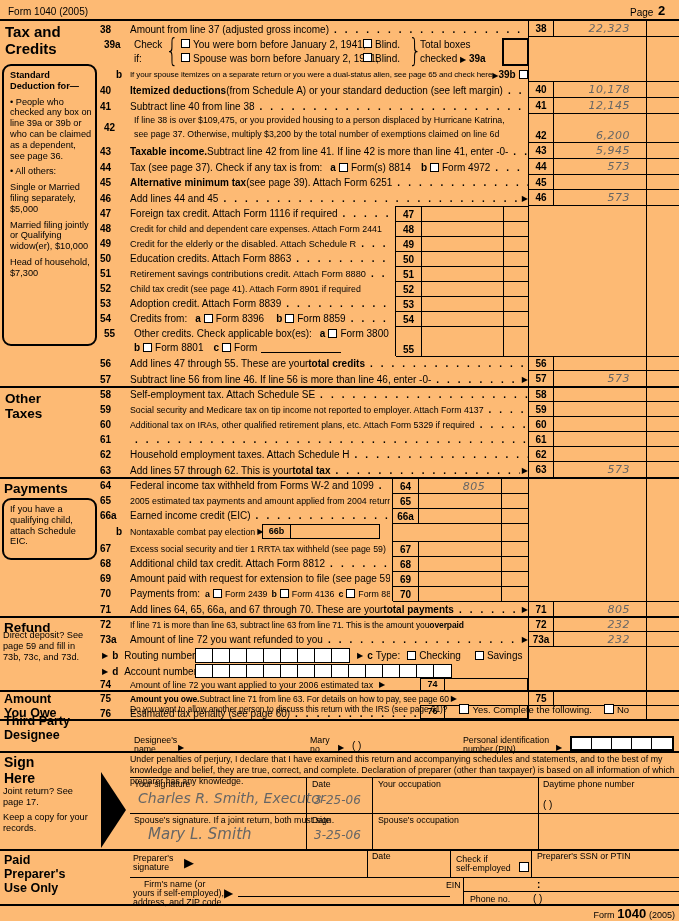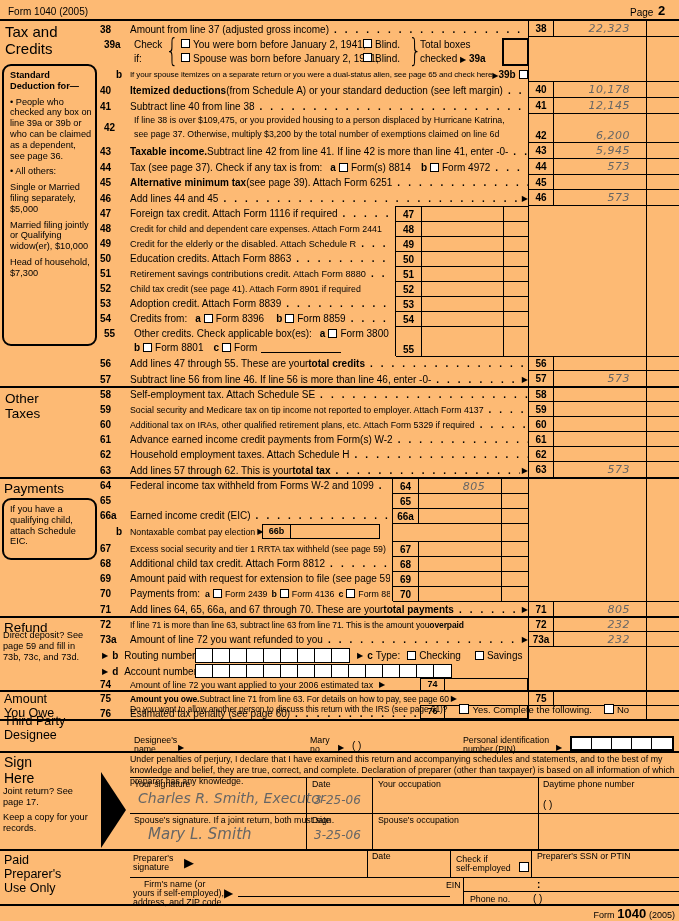--- a/index.html
+++ b/index.html
@@ -28,21 +28,21 @@
 .orow{position:absolute;left:0;width:150px;display:flex;align-items:center;border-bottom:1.2px solid #000}
 .orow.bot{align-items:flex-end}
 .on{width:25px;flex:none;align-self:stretch;display:flex;align-items:center;justify-content:center;font-weight:bold;border-right:1px solid #000}
 .bot .on{align-items:flex-end;padding-bottom:1px}
 .ov{width:91px;text-align:right;padding-right:15px;font-size:11px;letter-spacing:.5px}
 .icol{position:absolute;border-left:1.2px solid #000;border-top:1.2px solid #000}
 .irow{position:absolute;left:0;display:flex;border-bottom:1px solid #000}
 .in{width:26px;flex:none;display:flex;align-items:center;justify-content:center;font-weight:bold;border-right:1px solid #000}
 .ibot .in{align-items:flex-end;padding-bottom:1px}
 .iv{flex:1;display:flex;align-items:center;justify-content:center;font-size:11px;letter-spacing:.5px}
-.sec{position:absolute;font-weight:normal;line-height:1.12}
+.sec{position:absolute;font-weight:bold;line-height:1.12}
 .note{position:absolute;font-size:9.2px;line-height:10.8px}
 .rbox{position:absolute;border:2px solid #000;border-radius:9px;font-size:9.2px;line-height:10.8px;padding:4px 2px 0 6px}
 .rbox p{margin-bottom:5px}
 .boxes{position:absolute;display:flex;border:1.8px solid #000;background:#fff}
 .boxes span{display:block;border-right:1px solid #000}
 .boxes span:last-child{border-right:none}
 .bigarr{position:absolute;width:0;height:0;border-top:38px solid transparent;border-bottom:38px solid transparent;border-left:25px solid #000}
 .brace{position:absolute;font-size:32px;font-weight:100;font-family:"DejaVu Sans",sans-serif;transform:scaleX(.65);line-height:30px}
 .lbl{position:absolute;font-size:8.8px;line-height:9.6px}
 .mini{font-size:8px}
@@ -263,21 +263,20 @@
     <span class="d sm">Social security and Medicare tax on tip income not reported to employer. Attach Form 4137</span>
     <span class="dots"></span>
   </div>
   <div class="r" style="left:100px;top:417px;width:428px;height:15px">
     <span class="n">60</span>
     <span class="d sm">Additional tax on IRAs, other qualified retirement plans, etc. Attach Form 5329 if required</span>
     <span class="dots"></span>
   </div>
   <div class="r" style="left:100px;top:432px;width:428px;height:15px">
     <span class="n">61</span>
-    <span class="d">Advance earned income credit payments from Form(s) W-2</span>
     <span class="dots"></span>
   </div>
   <div class="r" style="left:100px;top:447px;width:428px;height:15px">
     <span class="n">62</span>
     <span class="d">Household employment taxes. Attach Schedule H</span>
     <span class="dots"></span>
   </div>
   <div class="r" style="left:100px;top:462px;width:428px;height:16px">
     <span class="n">63</span>
     <span class="d">Add lines 57 through 62. This is your </span>
@@ -286,20 +285,21 @@
     <span class="arr">▶</span>
   </div>
 
   <div class="r" style="left:100px;top:478px;width:290px;height:15px">
     <span class="n">64</span>
     <span class="d">Federal income tax withheld from Forms W-2 and 1099</span>
     <span class="dots"></span>
   </div>
   <div class="r" style="left:100px;top:493px;width:290px;height:15px">
     <span class="n">65</span>
+    <span class="d sm">2005 estimated tax payments and amount applied from 2004 return</span>
   </div>
   <div class="r" style="left:100px;top:508px;width:290px;height:15px">
     <span class="n">66a</span>
     <span class="d">Earned income credit (EIC)</span>
     <span class="dots"></span>
   </div>
   <div class="r" style="left:100px;top:523px;width:165px;height:17px">
     <span class="nb">b</span>
     <span class="d sm">Nontaxable combat pay election</span>
     <span class="arr">▶</span>

